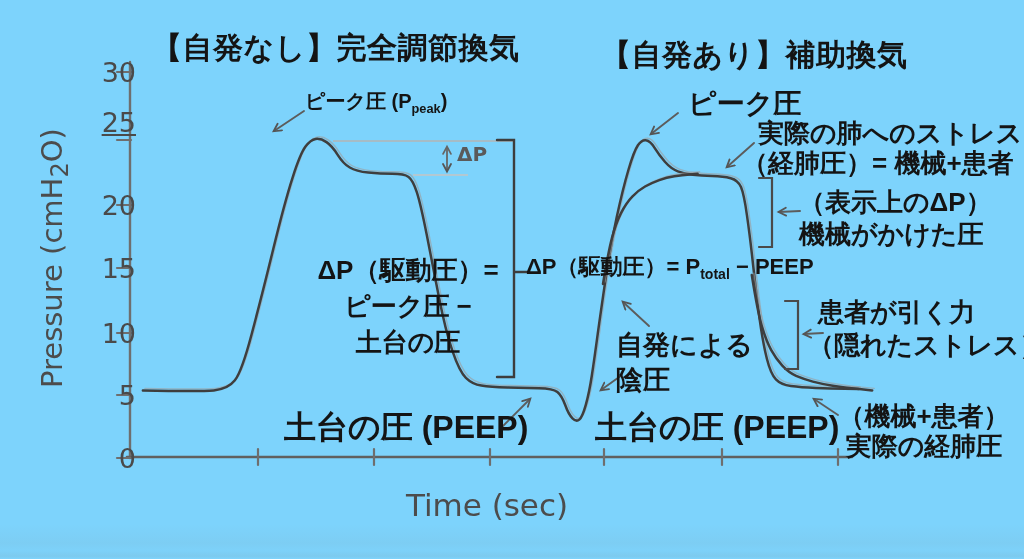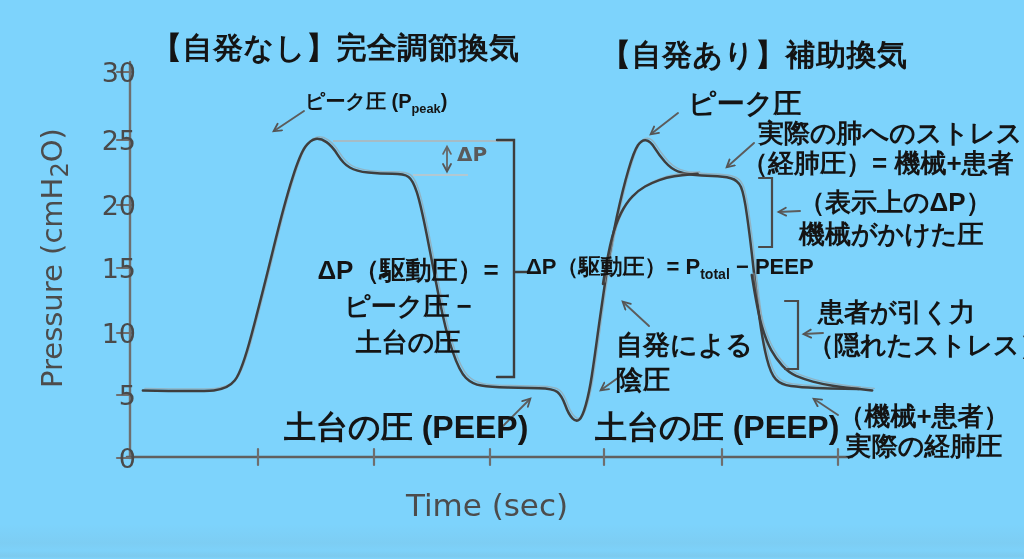--- a/index.html
+++ b/index.html
@@ -134,20 +134,20 @@
     <div>（機械+患者）</div>
     <div>実際の経肺圧</div>
   </div>
 
   <div class="ylab hand"><span>Pressure (cmH</span><sub>2</sub><span>O)</span></div>
 
   <div class="xlab hand">Time (sec)</div>
 
   <div id="yticks">
       <div class="ynum" style="top: 57px;">30</div>
-      <div class="ynum" style="top: 125px;">25</div>
+      <div class="ynum" style="top: 107px; text-decoration: underline;">25</div>
       <div class="ynum" style="top: 190px;">20</div>
       <div class="ynum" style="top: 253px;">15</div>
       <div class="ynum" style="top: 318px;">10</div>
       <div class="ynum" style="top: 380px;">5</div>
       <div class="ynum" style="top: 443px;">0</div>
     </div>
 </div>
 
 </body></html>

